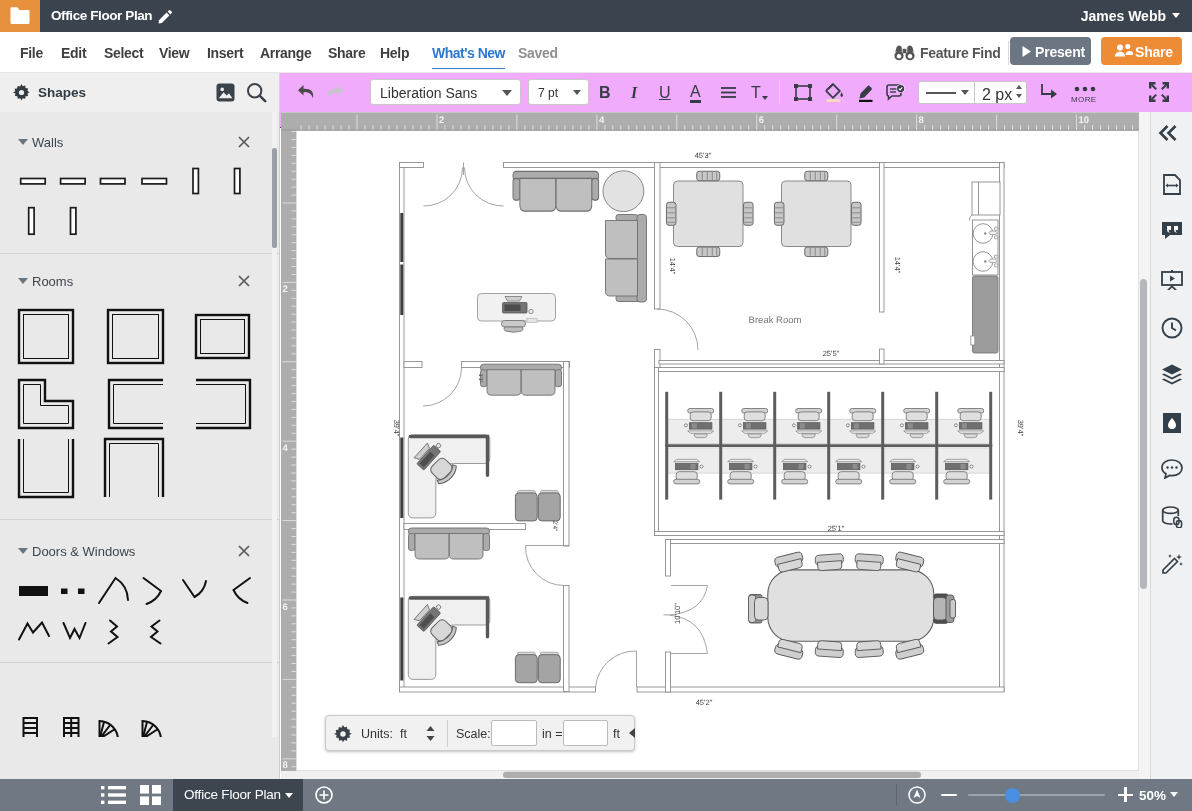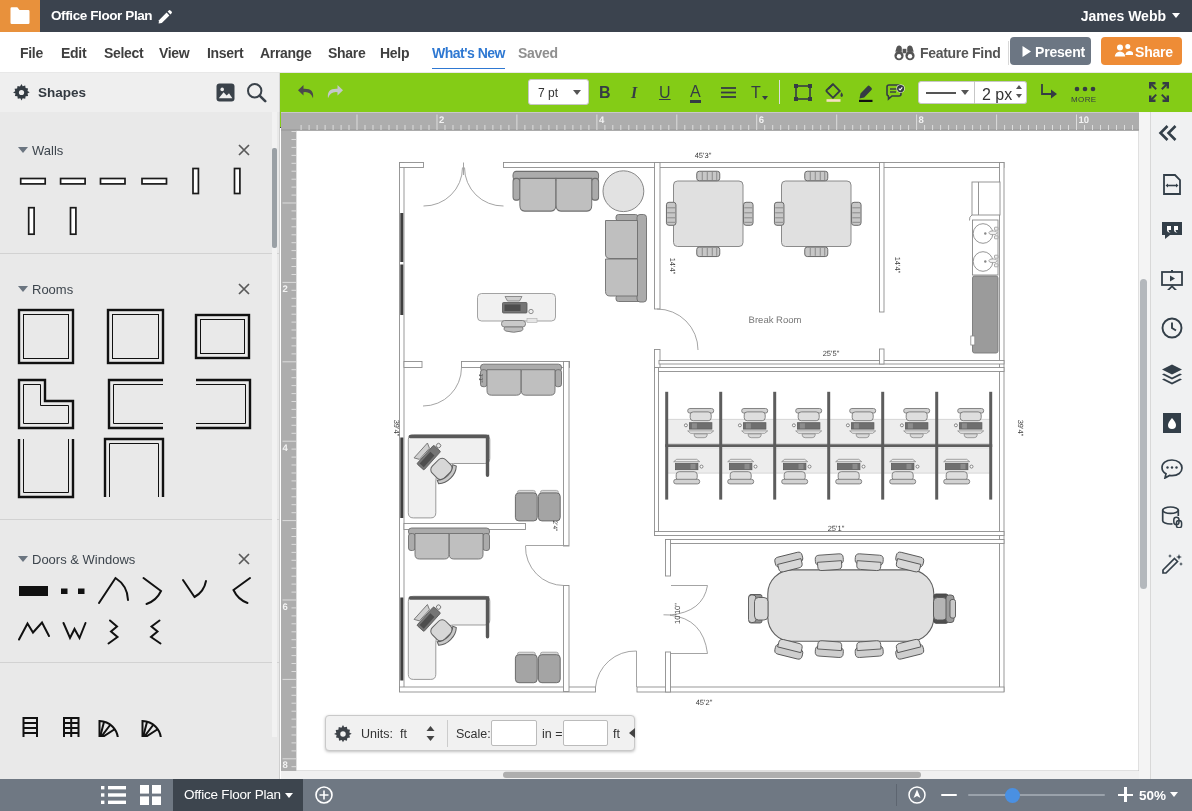--- a/index.html
+++ b/index.html
@@ -10,25 +10,25 @@
 
 #topbar { position:absolute; left:0; top:0; width:1192px; height:32px; background:#3b434e; }
 #folder { position:absolute; left:0; top:0; width:40px; height:32px; background:#e8913c; }
 #title { position:absolute; left:51px; top:8px; color:#fff; font-size:13.5px; font-weight:bold; letter-spacing:-0.4px; }
 #user { position:absolute; right:26px; top:8px; color:#fff; font-size:14px; font-weight:bold; }
 #userarr { position:absolute; right:12px; top:13px; width:0; height:0; border-left:4.5px solid transparent; border-right:4.5px solid transparent; border-top:5px solid #fff; }
 
 #menubar { position:absolute; left:0; top:32px; width:1192px; height:41px; background:#fff; }
 .menu { position:absolute; top:13px; font-size:14px; color:#3f3f3f; letter-spacing:-0.3px;font-weight:bold; }
 
-#toolbar { position:absolute; left:0; top:72px; width:1192px; height:56px; background:#84cc16; border-top:1px solid #e8e8e8; border-bottom:1px solid #404040; }
+#toolbar { position:absolute; left:0; top:72px; width:1192px; height:56px; background:#f0abfc; border-top:1px solid #e8e8e8; border-bottom:1px solid #404040; }
 #shapeshead { position:absolute; left:0; top:0; width:280px; height:39px; background:#efefef; border-right:1px solid #d6d6d6; }
 
 #leftpanel { position:absolute; left:0; top:112px; width:280px; height:667px; background:#e9e9e9; border-right:1px solid #cfcfcf; overflow:hidden; }
-.sechead { position:absolute; left:0; width:280px; height:20px;margin-top:8px; }
+.sechead { position:absolute; left:0; width:280px; height:20px; }
 .sechead .tri { position:absolute; left:18px; top:5px; width:0; height:0; border-left:5px solid transparent; border-right:5px solid transparent; border-top:6px solid #6b7580; }
 .sechead .lab { position:absolute; left:32px; top:1px; font-size:13px; color:#3d454d; }
 .sechead svg.x { position:absolute; right:29px; top:1px; }
 .secline { position:absolute; left:0; width:280px; height:1px; background:#d2d2d2; }
 #importbar { position:absolute; left:0; top:625px; width:279px; height:42px; background:#f4f4f4; border-top:1px solid #d8d8d8; }
 #importbar span { position:absolute; left:116px; top:12px; font-size:14.5px; color:#4e565e; }
 
 #canvasarea { position:absolute; left:281px; top:112px; width:869px; height:667px; background:#e3e3e3; }
 
 #rightbar { position:absolute; left:1150px; top:112px; width:42px; height:667px; background:#f0f1f2; border-left:1px solid #d8d8d8; }
@@ -112,20 +112,24 @@
           <circle cx="8.7" cy="8.7" r="6.7" fill="none" stroke="#3a424a" stroke-width="2"></circle>
           <line x1="13.6" y1="13.6" x2="19.2" y2="19.2" stroke="#3a424a" stroke-width="2.6" stroke-linecap="round"></line>
         </svg>
   </div>
   <svg class="abs" style="left:296px;top:11px" width="20" height="16" viewBox="0 0 20 16">
         <path d="M7.5 1 L2 6.2 L7.5 11.4 L7.5 8.2 q7-1 9.5 6 q1.5-10-9.5-9.4 z" fill="#4a4a4a"></path>
       </svg>
   <svg class="abs" style="left:325px;top:11px" width="20" height="16" viewBox="0 0 20 16">
         <path d="M12.5 1 L18 6.2 L12.5 11.4 L12.5 8.2 q-7-1-9.5 6 q-1.5-10 9.5-9.4 z" fill="#c4c8ca"></path>
       </svg>
+  <div class="abs" style="left:370px;top:6px;width:151px;height:26px;border:1px solid #c7c7c7;border-radius:3px;background:#fff">
+    <span class="abs" style="left:9px;top:5px;font-size:14px;color:#333">Liberation Sans</span>
+    <div class="abs" style="right:8px;top:10px;width:0;height:0;border-left:5px solid transparent;border-right:5px solid transparent;border-top:6px solid #555"></div>
+  </div>
   <div class="abs" style="left:528px;top:6px;width:61px;height:26px;border:1px solid #c7c7c7;border-radius:3px;background:#fff">
     <span class="abs" style="left:9px;top:6px;font-size:12px;color:#333">7 pt</span>
     <div class="abs" style="right:7px;top:10px;width:0;height:0;border-left:4.5px solid transparent;border-right:4.5px solid transparent;border-top:5.5px solid #555"></div>
   </div>
   <span class="abs" style="left:599px;top:11px;font-size:16px;font-weight:bold;color:#353c44">B</span>
   <span class="abs" style="left:631px;top:11px;font-size:16px;font-style:italic;font-family:'Liberation Serif',serif;font-weight:bold;color:#353c44">I</span>
   <span class="abs" style="left:659px;top:11px;font-size:16px;text-decoration:underline;color:#353c44">U</span>
   <span class="abs" style="left:690px;top:11px;font-size:16px;color:#353c44;border-bottom:3px solid #353c44;line-height:16px">A</span>
   <svg class="abs" style="left:721px;top:14px" width="15" height="12" viewBox="0 0 15 12">
         <g stroke="#353c44" stroke-width="1.8">

